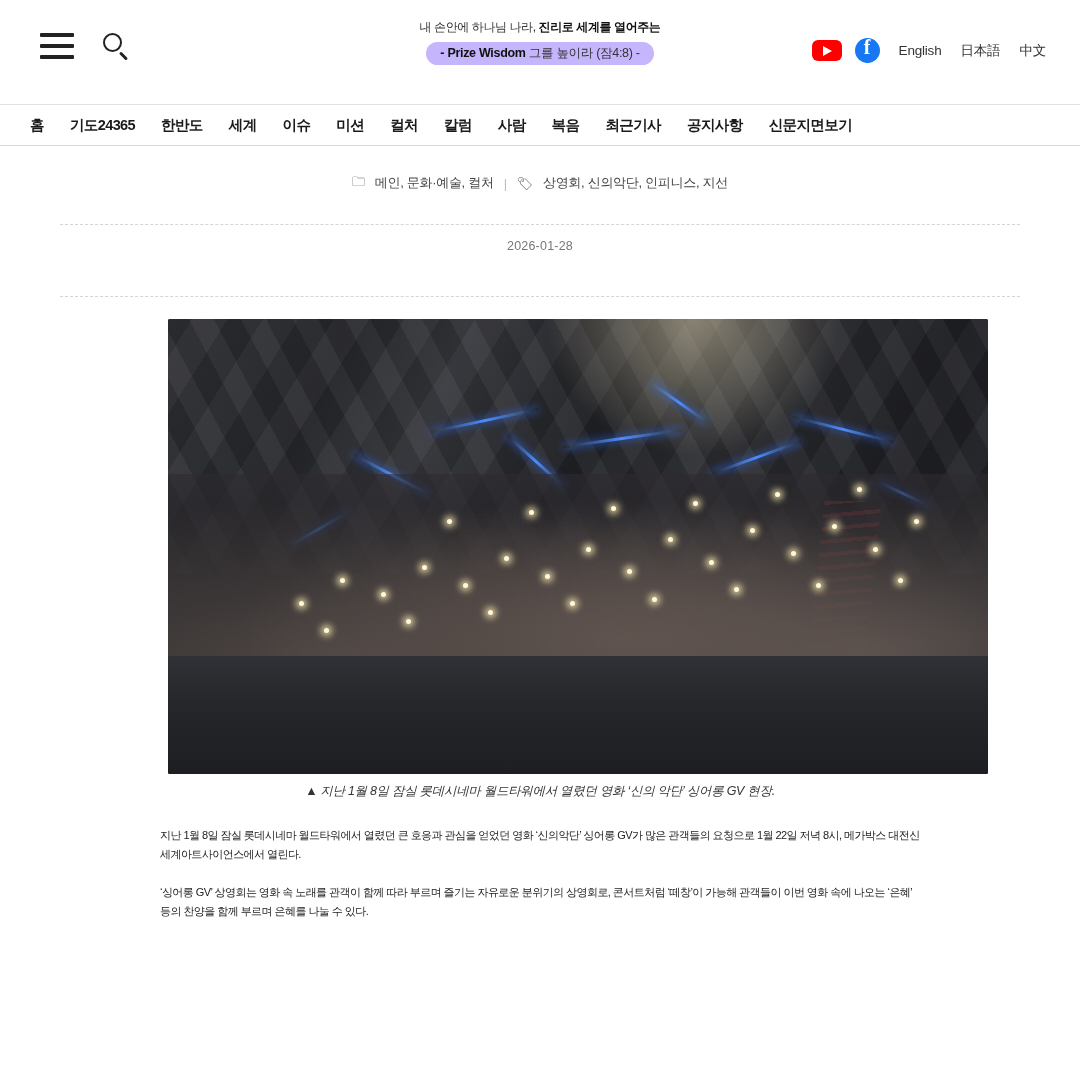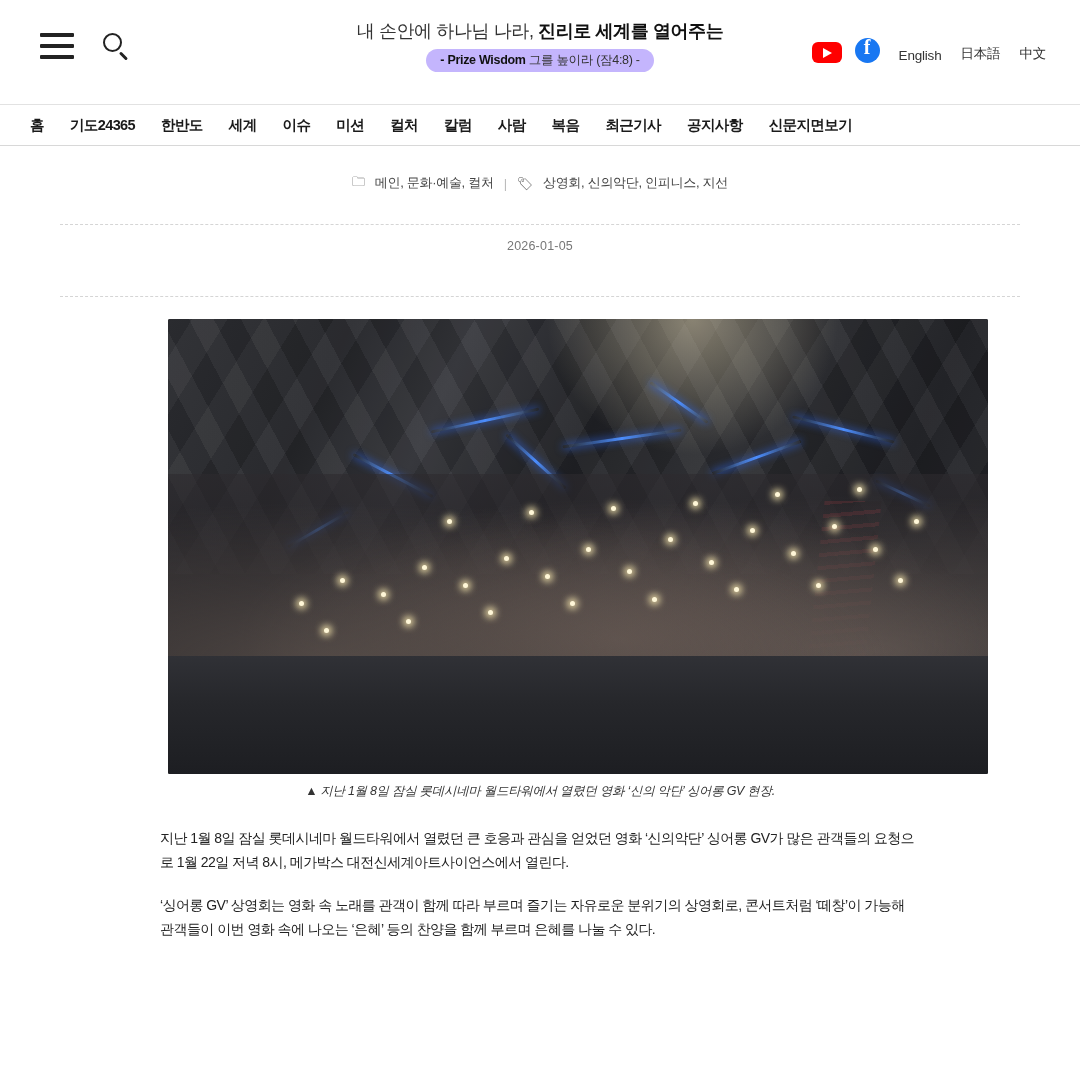--- a/index.html
+++ b/index.html
@@ -65,41 +65,41 @@
   .brand-mark { width: 38px; height: 34px; }
   .brand-title {
     font-size: 31px;
     font-weight: bold;
     color: #0d2a66;
     letter-spacing: -1px;
     font-family: "Liberation Serif", "DejaVu Serif", serif;
   }
   .brand-sub {
     margin-top: 5px;
-    font-size: 18px;
+    font-size: 12px;
     color: #333;
     letter-spacing: -0.4px;
   }
   .brand-sub b { color: #111; }
   .brand-verse {
     margin: 6px auto 0;
     display: inline-block;
     background: #c4b5fd;
     border-radius: 12px;
     padding: 3px 14px;
     font-size: 12.5px;
     color: #333;
     letter-spacing: -0.3px;
   }
   .brand-verse b { color: #111; }
 
   .header-right {
     position: absolute;
     right: 34px; top: 38px;
-    display: flex; align-items: flex-end; gap: 13px;
+    display: flex; align-items: center; gap: 13px;
   }
   .yt-icon {
     width: 30px; height: 21px;
     background: #ff0000;
     border-radius: 6px;
     position: relative;
     cursor: pointer;
   }
   .yt-icon::after {
     content: "";
@@ -265,21 +265,21 @@
     font-style: italic;
     letter-spacing: -0.3px;
   }
 
   .body-copy {
     width: 760px;
     margin: 26px auto 0;
   }
   .body-copy p {
     margin: 0 0 19px;
-    font-size: 14px;
+    font-size: 11px;
     line-height: 1.72;
     color: #222;
     letter-spacing: -0.55px;
   }
 </style>
 </head>
 <body>
 
 <div class="header">
 
@@ -334,21 +334,21 @@
   <div class="meta-line">
     <span class="meta-ic">🗀</span>
     <span>메인, 문화·예술, 컬처</span>
     <span class="meta-sep">|</span>
     <span class="meta-ic">🏷</span>
     <span>상영회, 신의악단, 인피니스, 지선</span>
   </div>
 
 
   <div class="rule"></div>
-  <div class="date">2026-01-05</div>
+  <div class="date">2026-01-28</div>
   <div class="rule"></div>
 
   <div class="figure">
     <div class="photo">
       <div class="ph-wall"></div>
       <div class="ph-screenglow"></div>
 
       <div class="laser" style="left:22%; top:34%; width:90px; transform:rotate(28deg);"></div>
       <div class="laser" style="left:32%; top:22%; width:110px; transform:rotate(-12deg);"></div>
       <div class="laser" style="left:40%; top:31%; width:80px; transform:rotate(42deg);"></div>

